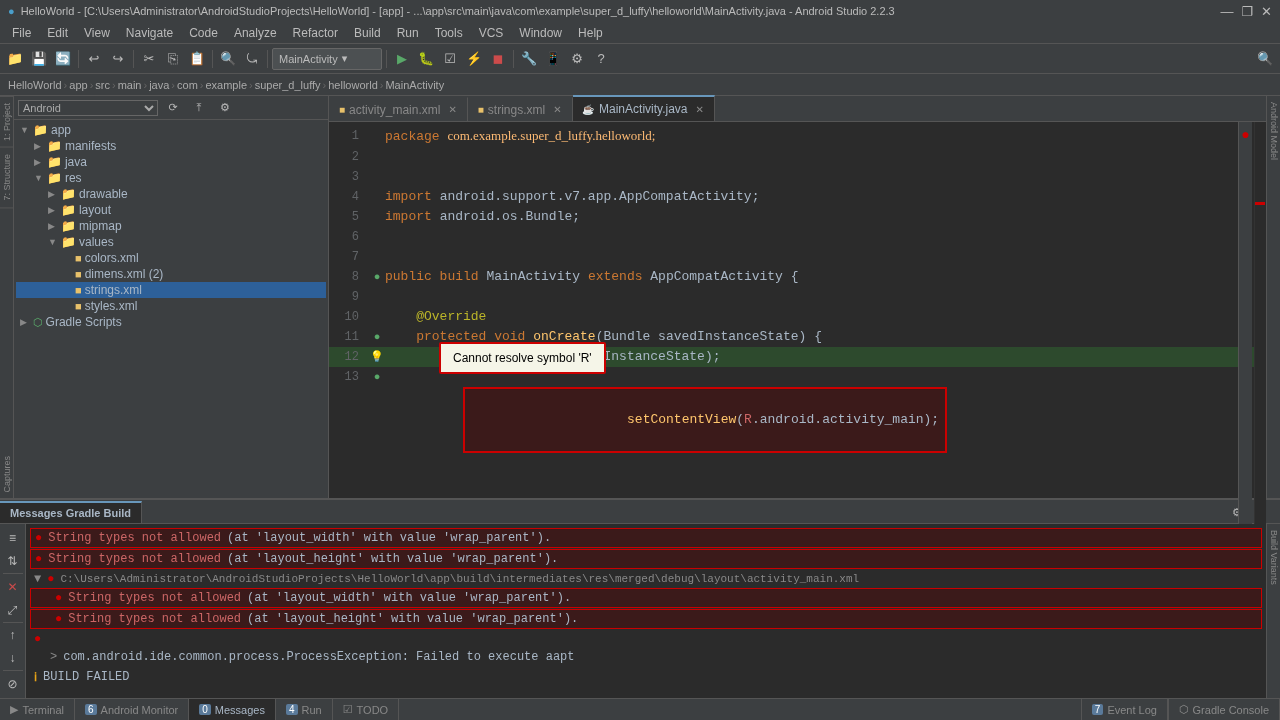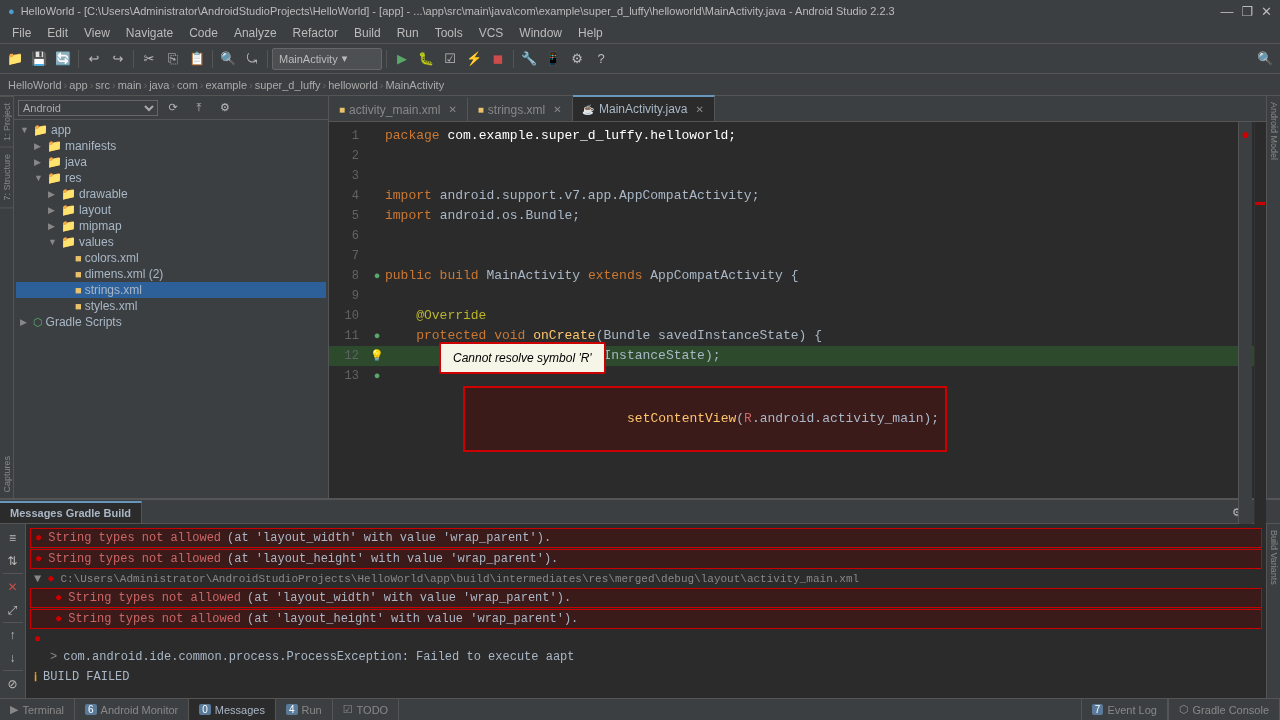--- a/index.html
+++ b/index.html
@@ -50,21 +50,21 @@
     .editor-tab.active { background: #2b2b2b; color: #a9b7c6; border-top: 1px solid #6897bb; }
 
     
     #code-editor { flex: 1; overflow: auto; position: relative; font-family: 'Courier New', monospace; font-size: 13px; line-height: 20px; color: #a9b7c6; padding: 4px 0; background: #2b2b2b; }
     .code-line { display: flex; align-items: flex-start; min-height: 20px; }
     .line-num { width: 40px; text-align: right; padding-right: 10px; color: #606366; font-size: 12px; user-select: none; flex-shrink: 0; }
     .line-content { flex: 1; padding-right: 8px; white-space: pre; }
     .gutter-icon { width: 16px; flex-shrink: 0; display: flex; align-items: center; justify-content: center; font-size: 10px; }
 
     
-    #error-tooltip { position: absolute; top: 215px; left: 100px; background: #f5f5e8; border: 2px solid #cc0000; padding: 4px 10px; font-size: 12px; color: #000; font-family: Arial, sans-serif; z-index: 10; border-radius: 2px; font-style: italic; }
+    #error-tooltip { position: absolute; top: 215px; left: 100px; background: #f5f5e8; border: 2px solid #cc0000; padding: 4px 10px; font-size: 12px; color: #000; font-family: Arial, sans-serif; z-index: 10; border-radius: 2px; }
 
     
     #bottom-panel { height: 200px; background: #3c3f41; border-top: 2px solid #555; display: flex; flex-direction: column; }
     #bottom-tabs { height: 24px; display: flex; align-items: flex-end; background: #3c3f41; border-bottom: 1px solid #555; }
     .bottom-tab { height: 22px; display: flex; align-items: center; gap: 4px; padding: 0 10px; font-size: 11px; color: #888; cursor: pointer; border-right: 1px solid #555; }
     #bottom-content { flex: 1; overflow: auto; background: #2b2b2b; padding: 4px; font-family: 'Courier New', monospace; font-size: 12px; }
     .error-line { display: flex; align-items: center; gap: 6px; padding: 2px 4px; color: #a9b7c6; }
     .group-line { display: flex; align-items: center; gap: 6px; padding: 2px 4px; }
 
     
@@ -278,21 +278,21 @@
     </div>
 
     <div id="code-editor" style="flex:1; overflow:auto; position:relative; font-family:'Courier New',monospace; font-size:13px; line-height:20px; background:#2b2b2b; padding:4px 0;">
 
       <div style="position:absolute; left:0; top:0; width:330px; pointer-events:none;">
       </div>
 
       <div class="code-line">
         <div class="line-num">1</div>
         <div class="gutter-icon"></div>
-        <div class="line-content"><span style="color:#cc7832;">package</span> <span style="color:#ffffff;">com.example.super_d_luffy.helloworld;</span></div>
+        <div class="line-content"><span style="color:#cc7832;">package</span> <span style="color:#fdba74;font-family:Liberation Serif, serif;">com.example.super_d_luffy.helloworld;</span></div>
       </div>
 
       <div class="code-line">
         <div class="line-num">2</div>
         <div class="gutter-icon"></div>
         <div class="line-content"> </div>
       </div>
 
       <div class="code-line">
         <div class="line-num">3</div>

